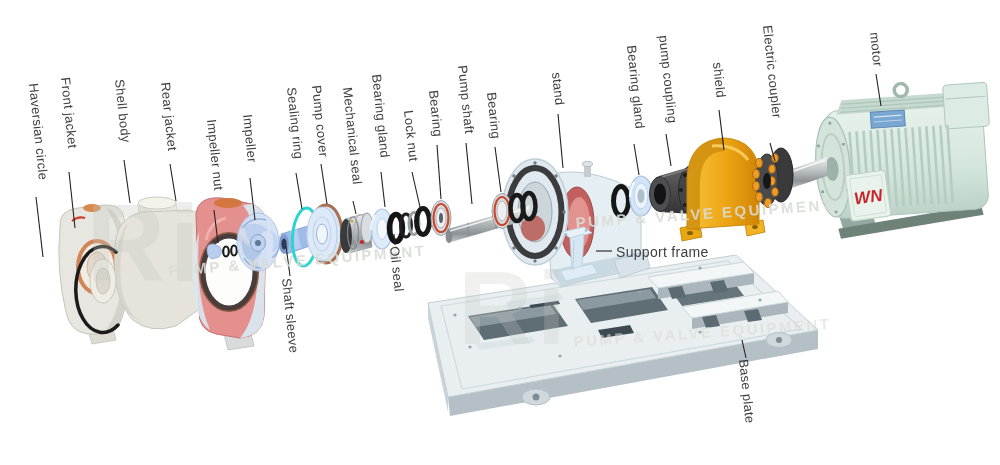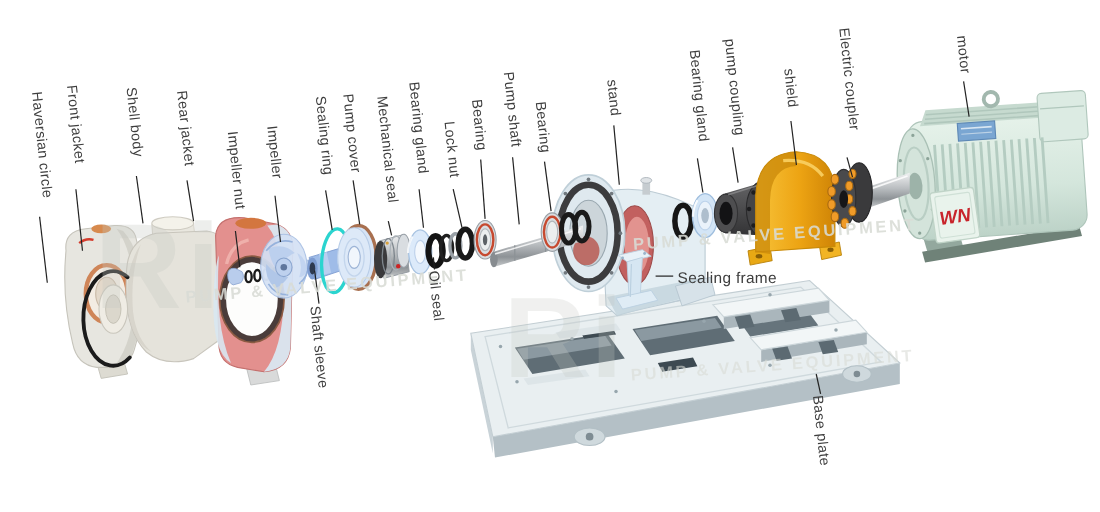--- a/index.html
+++ b/index.html
@@ -390,16 +390,16 @@
 <div class="lbl v" style="left:455px;top:66px">Pump shaft</div>
 <div class="lbl v" style="left:484px;top:93px">Bearing</div>
 <div class="lbl v" style="left:549px;top:73px">stand</div>
 <div class="lbl v" style="left:624px;top:46px">Bearing gland</div>
 <div class="lbl v" style="left:656px;top:36px">pump coupling</div>
 <div class="lbl v" style="left:710px;top:63px">shield</div>
 <div class="lbl v" style="left:760px;top:26px">Electric coupler</div>
 <div class="lbl v" style="left:867px;top:33px">motor</div>
 <div class="lbl v" style="left:387px;top:247px">Oil seal</div>
 <div class="lbl v" style="left:279px;top:279px">Shaft sleeve</div>
-<div class="lbl h" style="left:616px;top:244px;font-size:14px">Sealing frame</div>
+<div class="lbl h" style="left:616px;top:244px;font-size:14px">Support frame</div>
 <div class="lbl v" style="left:736px;top:360px">Base plate</div>
 
 </div>
 
 </body></html>

